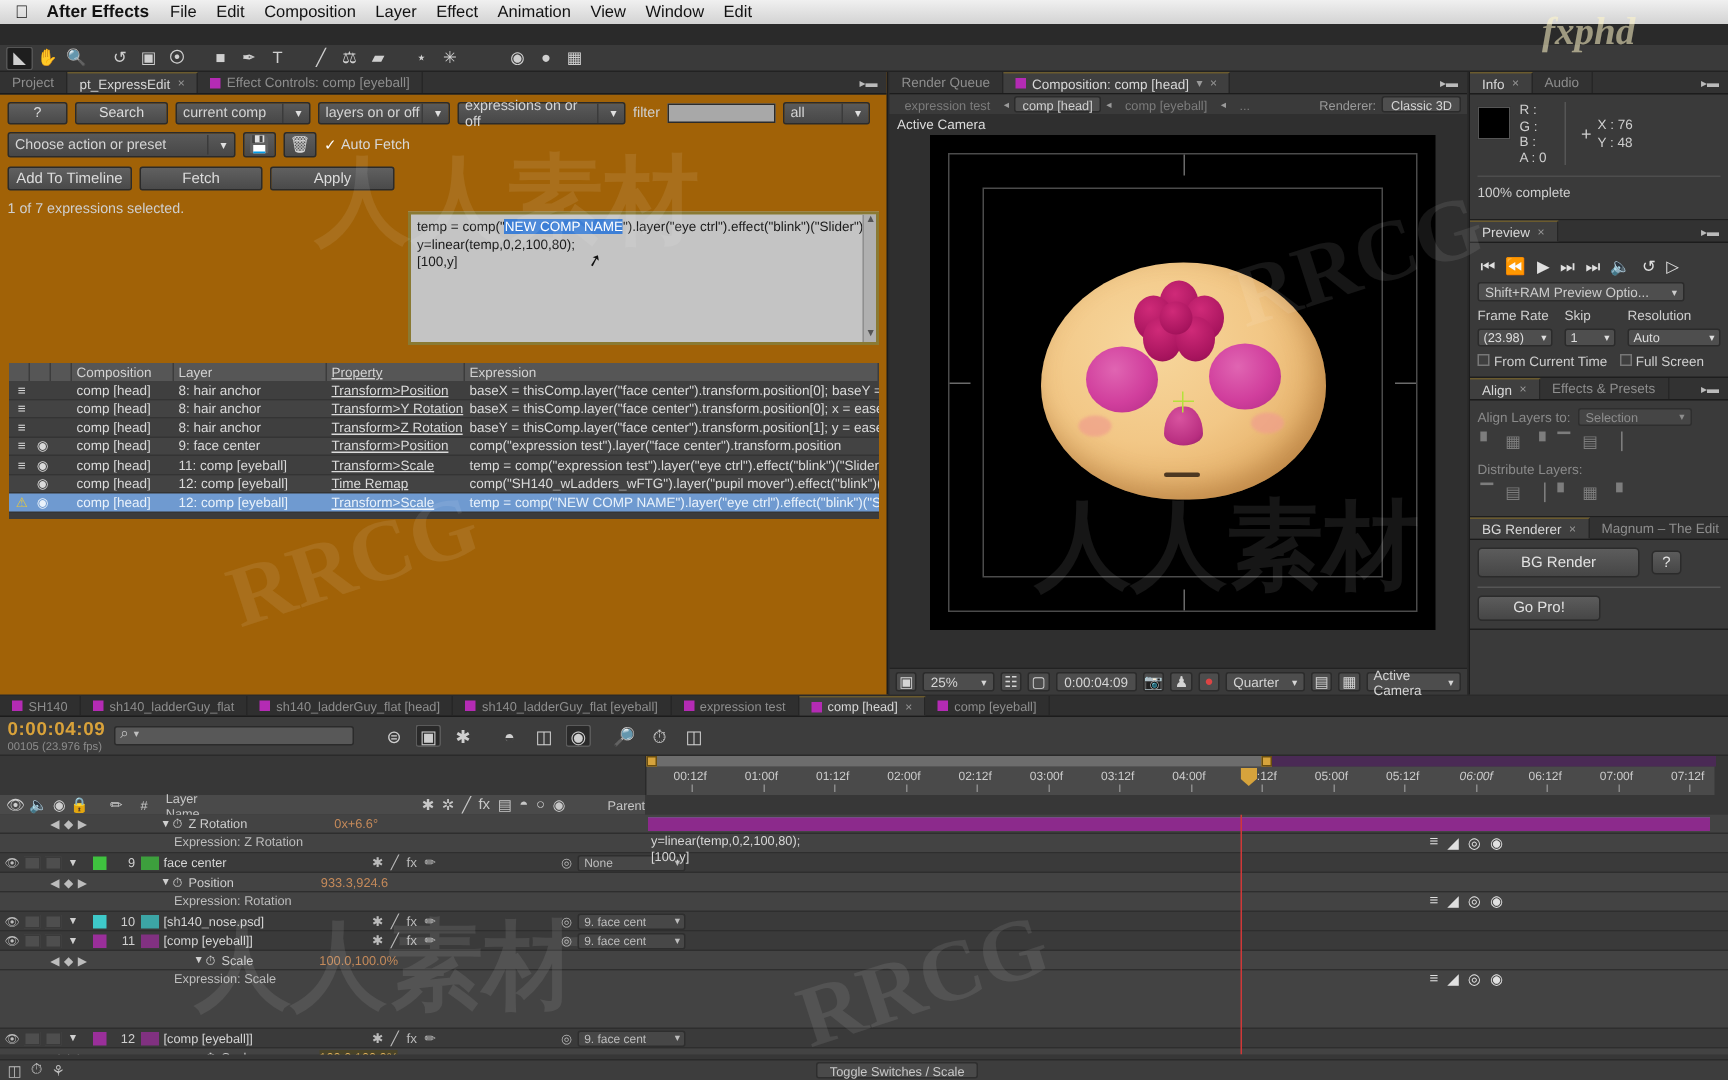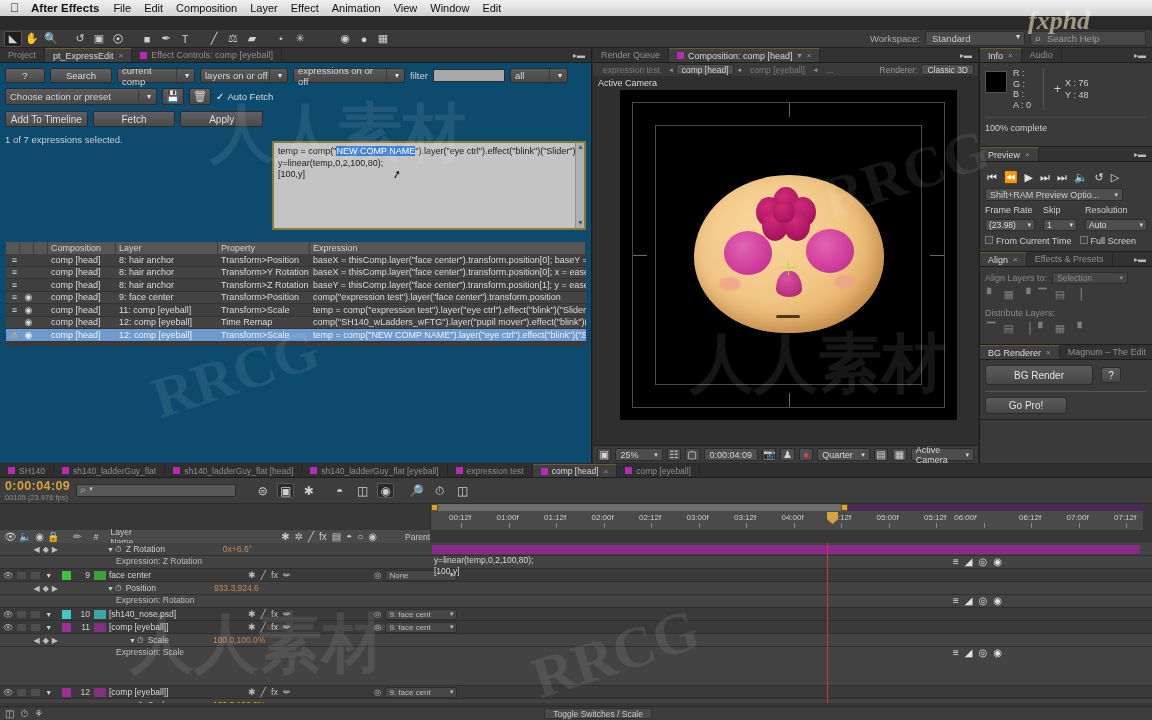--- a/index.html
+++ b/index.html
@@ -66,21 +66,21 @@
   .tabbar { height:15px; background:#323232; display:flex; align-items:stretch;
             border-bottom:1px solid #1c1c1c; font-size:9px; }
   .tab { display:flex;align-items:center;padding:0 8px; color:#8e8e8e;
          border-right:1px solid #262626; white-space:nowrap; }
   .tab.active { background:#3f3f3f; color:#d8d8d8; border-top:1px solid #6b5b2e; }
   .tab .x { margin-left:5px; font-size:8px; color:#999;}
   .tab .sq { width:7px;height:7px;background:#b42bb4;margin-right:4px;display:inline-block;}
   .tabmenu { margin-left:auto; padding:0 6px; display:flex;align-items:center;color:#bbb;font-size:8px;}
 
   
-  .left-panel { position:absolute; left:0; top:48px; width:592px; height:415px; background:#0c4a6e;
+  .left-panel { position:absolute; left:0; top:48px; width:592px; height:415px; background:#a16207;
                 border-right:1px solid #1c1c1c; }
   .pee-body { padding:5px; }
   .row1 { display:flex; align-items:center; gap:5px; }
   .btn {
     background:linear-gradient(#606060,#4a4a4a); border:1px solid #2b2b2b;
     border-radius:2px; color:#dcdcdc; font-size:9.5px;
     height:15px; display:flex;align-items:center;justify-content:center;
   }
   .ddn {
     background:linear-gradient(#5a5a5a,#474747); border:1px solid #2b2b2b; border-radius:2px;
@@ -123,21 +123,21 @@
            border-bottom:1px solid #343434; align-items:center; }
   .etrow:nth-child(odd){ background:#3f3f3f; }
   .etrow:nth-child(even){ background:#434343; }
   .etrow.sel { background:#6f9ad0; color:#e9f2fb; }
   .etrow > div { padding-left:3px; overflow:hidden; white-space:nowrap; }
   .c-i1{width:14px;text-align:center;padding-left:0;}
   .c-i2{width:14px;text-align:center;padding-left:0;}
   .c-i3{width:14px;text-align:center;padding-left:0;}
   .c-comp{width:68px;}
   .c-layer{width:102px;}
-  .c-prop{width:92px;}
+  .c-prop{width:92px;text-decoration:underline;}
   .c-expr{flex:1;}
   .etbody { background:#3b3b3b; height:92px; overflow:hidden; }
   .hscroll { position:absolute; left:6px; top:440px; width:580px; height:11px;
              background:#2e2e2e; border:1px solid #1f1f1f; border-radius:2px; display:flex;align-items:center;}
   .hscroll .thumb { height:7px; background:#5c5c5c; border-radius:3px; margin-left:12px; width:432px;}
   .hscroll .la,.hscroll .ra{position:absolute;color:#aaa;font-size:7px;}
   .hscroll .la{left:3px;} .hscroll .ra{right:3px;}
 
   
   .comp-panel { position:absolute; left:593px; top:48px; width:385px; height:415px; background:#2f2f2f; }
@@ -321,25 +321,20 @@
     <span class="tbtn">⚖</span>
     <span class="tbtn">▰</span>
     <span class="tsep"></span>
     <span class="tbtn">⋆</span>
     <span class="tbtn">✳</span>
     <span class="tsep" style="width:26px"></span>
     <span class="tbtn">◉</span>
     <span class="tbtn">●</span>
     <span class="tbtn">▦</span>
 
-    <span class="ws-area">
-      <span>Workspace:</span>
-      <span class="ws-select">Standard</span>
-      <span class="srch">Search Help</span>
-    </span>
   </div>
 
   <div class="left-panel">
     <div class="tabbar">
       <div class="tab">
           <span>Project</span>
         </div>
       <div class="tab active">
           <span>pt_ExpressEdit</span>
           <span class="x">×</span>
@@ -348,21 +343,21 @@
           <span class="sq"></span>
           <span>Effect Controls: comp [eyeball]</span>
         </div>
       <div class="tabmenu">▸▬</div>
     </div>
 
     <div class="pee-body">
       <div class="row1">
         <div class="btn" style="width:40px">?</div>
         <div class="btn" style="width:62px">Search</div>
-        <div class="ddn" style="width:78px">
+        <div class="ddn" style="width:90px">
             <span>current comp</span>
             <span class="arw">▾</span>
           </div>
         <div class="ddn" style="width:88px">
             <span>layers on or off</span>
             <span class="arw">▾</span>
           </div>
         <div class="ddn" style="width:112px">
             <span>expressions on or off</span>
             <span class="arw">▾</span>
@@ -793,21 +788,21 @@
           <span class="tick" style="left: 303px;">03:12f</span>
           <span class="tickmark" style="left: 315px;"></span>
           <span class="tick" style="left: 350.5px;">04:00f</span>
           <span class="tickmark" style="left: 362.5px;"></span>
           <span class="tick" style="left: 398px;">04:12f</span>
           <span class="tickmark" style="left: 410px;"></span>
           <span class="tick" style="left: 445.5px;">05:00f</span>
           <span class="tickmark" style="left: 457.5px;"></span>
           <span class="tick" style="left: 493px;">05:12f</span>
           <span class="tickmark" style="left: 505px;"></span>
-          <span class="tick" style="left: 523px; font-style: italic;">06:00f</span>
+          <span class="tick" style="left: 542px; font-style: italic;">06:00f</span>
           <span class="tickmark" style="left: 552.5px;"></span>
           <span class="tick" style="left: 588px;">06:12f</span>
           <span class="tickmark" style="left: 600px;"></span>
           <span class="tick" style="left: 635.5px;">07:00f</span>
           <span class="tickmark" style="left: 647.5px;"></span>
           <span class="tick" style="left: 683px;">07:12f</span>
           <span class="tickmark" style="left: 695px;"></span>
         </div>
       <div style="position:absolute;left:396px;top:8px;width:11px;height:12px;background:#d6a33c;
                   clip-path:polygon(0 0,100% 0,100% 60%,50% 100%,0 60%);"></div>

